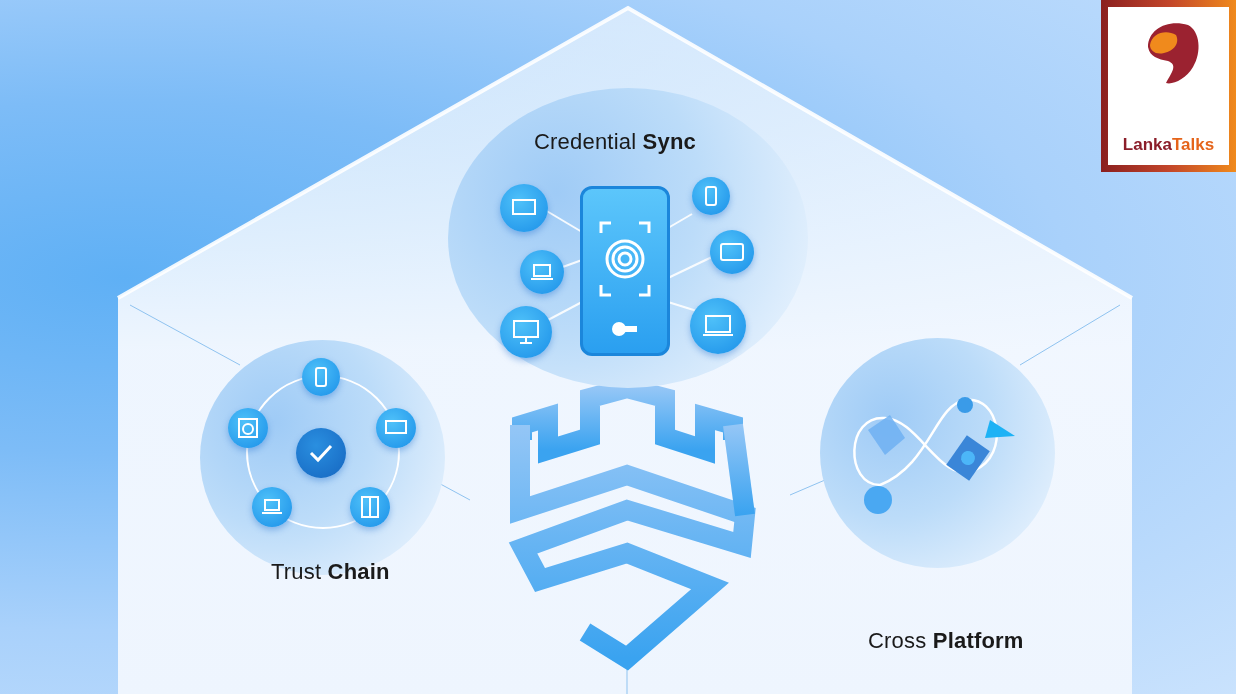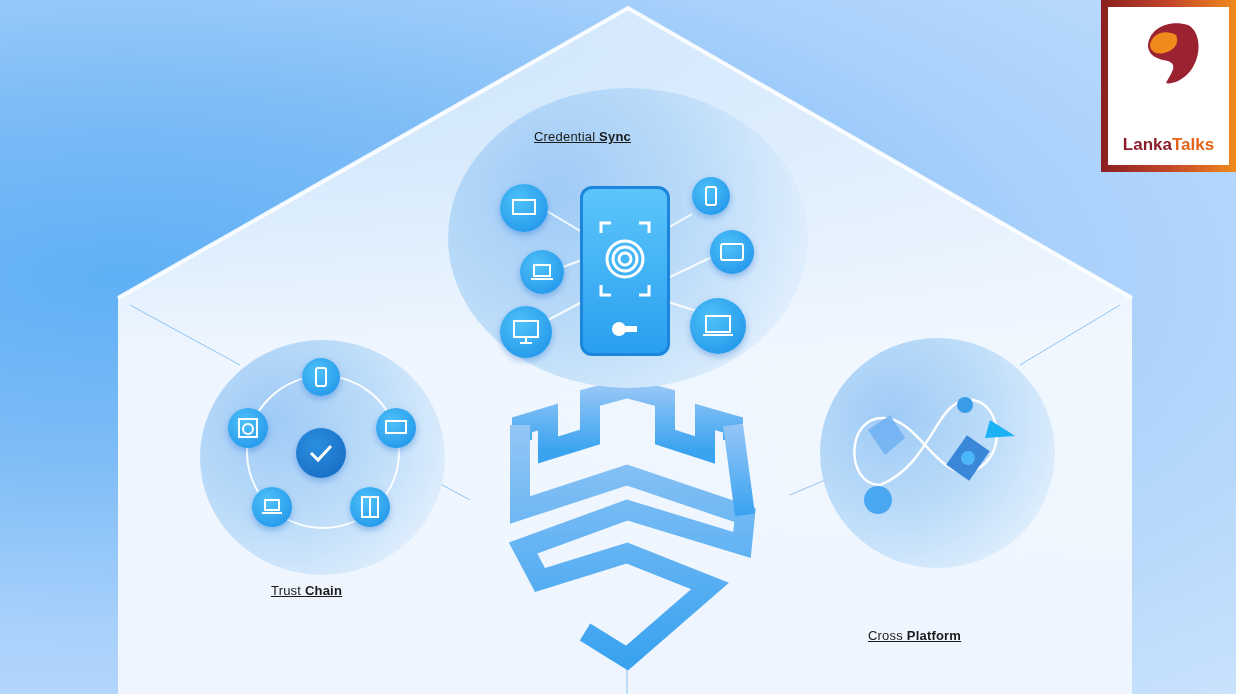--- a/index.html
+++ b/index.html
@@ -1,21 +1,21 @@
 <!DOCTYPE html>
 <html><head>
 <meta charset="utf-8">
 <style>
   html,body{margin:0;padding:0;}
   body{width:1236px;height:694px;overflow:hidden;position:relative;
     background:radial-gradient(ellipse at 10% 40%, #5fb0f5 0%, #7dbcf7 30%, #a9d1fb 60%, #c9e2fd 100%);
     font-family:"Liberation Sans",sans-serif;}
   .stage{position:absolute;inset:0;}
   .house{position:absolute;left:0;top:0;width:1236px;height:694px;}
-  .label{position:absolute;font-size:13px;color:#1a1a1a;letter-spacing:0.2px;white-space:nowrap;text-decoration:underline;}
+  .label{position:absolute;font-size:22px;color:#1a1a1a;letter-spacing:0.2px;white-space:nowrap;}
   .label b{font-weight:700;}
   .bubble{position:absolute;border-radius:50%;
     background:radial-gradient(circle at 30% 35%, #9fcbf6 0%, #bcdcf9 45%, #e3f0fd 85%, rgba(240,247,255,0) 100%);}
   .node{position:absolute;border-radius:50%;background:radial-gradient(circle at 40% 35%, #4fc1f9, #1a8fe8);
     box-shadow:0 3px 6px rgba(20,100,200,0.35);display:flex;align-items:center;justify-content:center;}
   .logo{position:absolute;left:1101px;top:0;width:135px;height:172px;
     background:linear-gradient(90deg,#8a1f1f,#c2452a 50%,#f08a1c);box-sizing:border-box;padding:7px;}
   .logo-inner{width:100%;height:100%;background:#fff;position:relative;}
   .logo-text{position:absolute;bottom:10px;left:0;right:0;text-align:center;font-weight:700;font-size:17px;}
   .logo-text .a{color:#8b1e2a;} .logo-text .b{color:#e5641a;}
@@ -140,21 +140,21 @@
         <rect x="3" y="1" width="14" height="10" fill="none" stroke="#fff" stroke-width="2"></rect>
         <line x1="0" y1="14" x2="20" y2="14" stroke="#fff" stroke-width="2"></line>
       </svg>
     </div>
   <div class="node" style="left:228px;top:408px;width:40px;height:40px;">
       <svg width="20" height="20">
         <rect x="1" y="1" width="18" height="18" fill="none" stroke="#fff" stroke-width="2"></rect>
         <circle cx="10" cy="11" r="5" fill="none" stroke="#fff" stroke-width="2"></circle>
       </svg>
     </div>
-  <div class="label" style="left:271px;top:583px;">
+  <div class="label" style="left:271px;top:559px;">
     <span>Trust </span><b>Chain</b>
   </div>
 
   <div class="bubble" style="left:820px;top:338px;width:235px;height:230px;"></div>
   <svg style="position:absolute;left:850px;top:390px;" width="170" height="130" viewBox="0 0 170 130">
     <path d="M30,95 C-5,95 -5,25 35,28 C70,30 90,95 125,80 C160,65 150,5 115,10 C85,15 80,75 30,95 Z" fill="none" stroke="#fff" stroke-width="2.5"></path>
     <polygon points="18,40 40,25 55,48 35,65" fill="#6fb0f2" opacity="0.85"></polygon>
     <circle cx="28" cy="110" r="14" fill="#4aa8f2"></circle>
     <circle cx="115" cy="15" r="8" fill="#3a9be8"></circle>
     <polygon points="140,30 165,46 135,48" fill="#1db2f5"></polygon>

